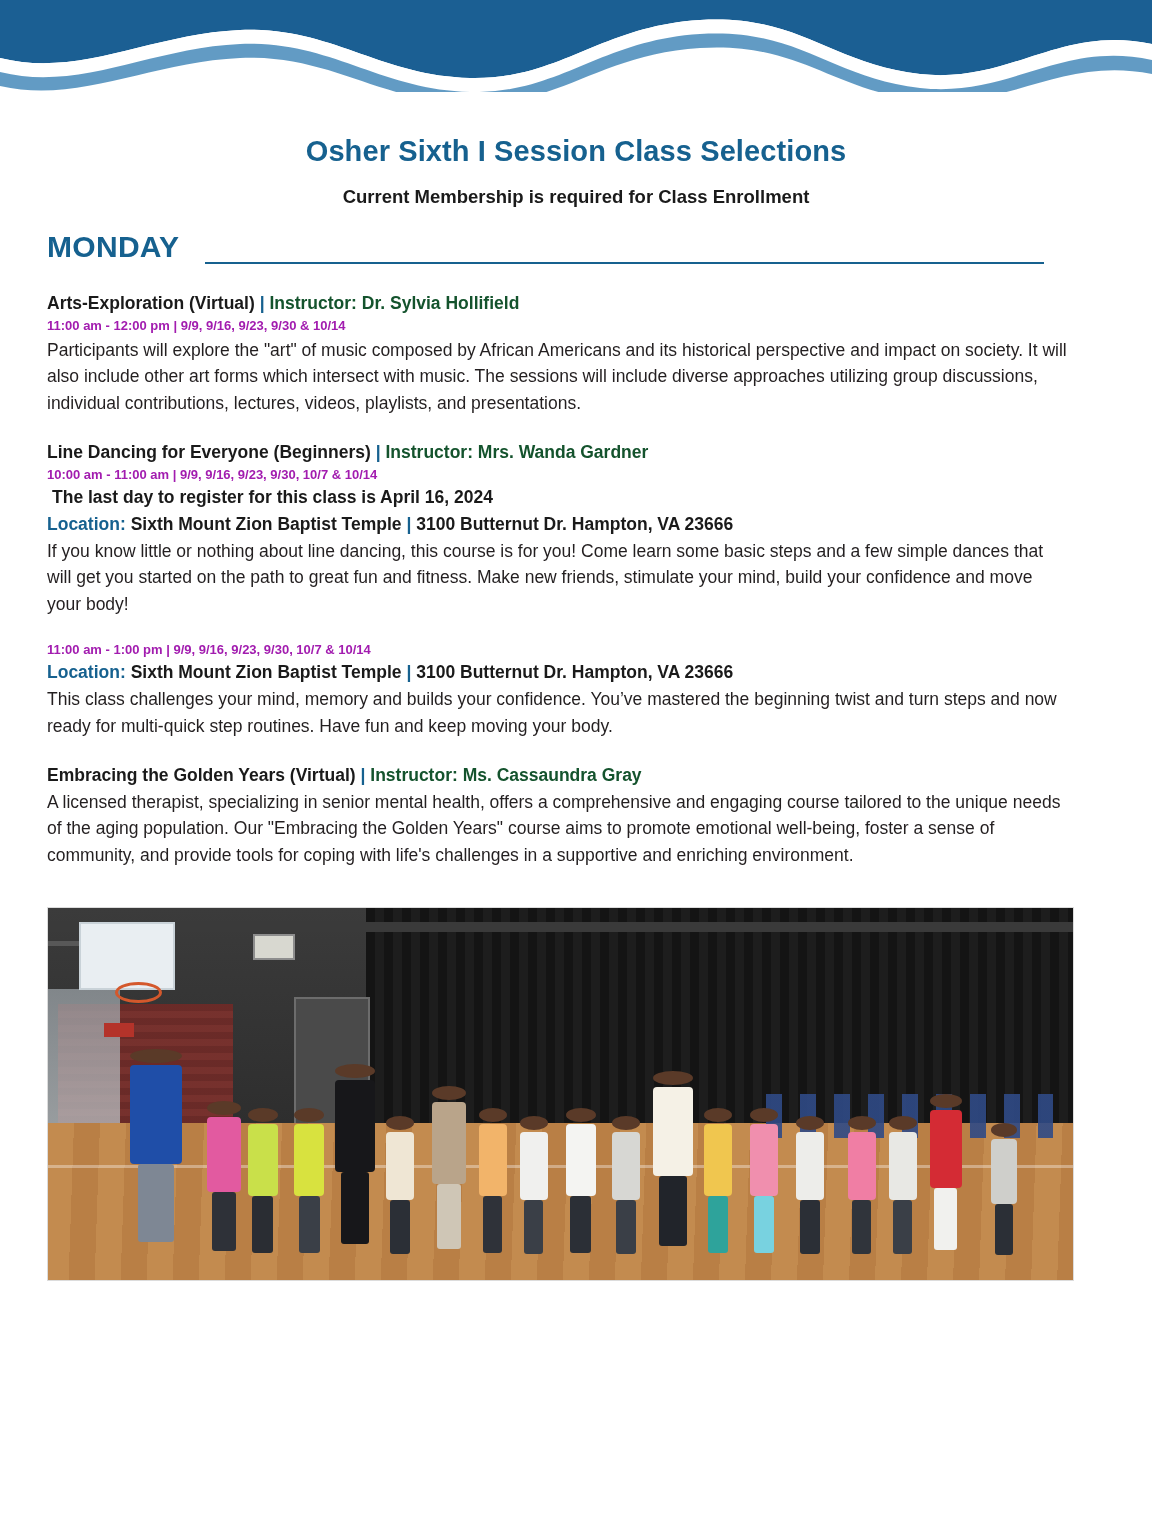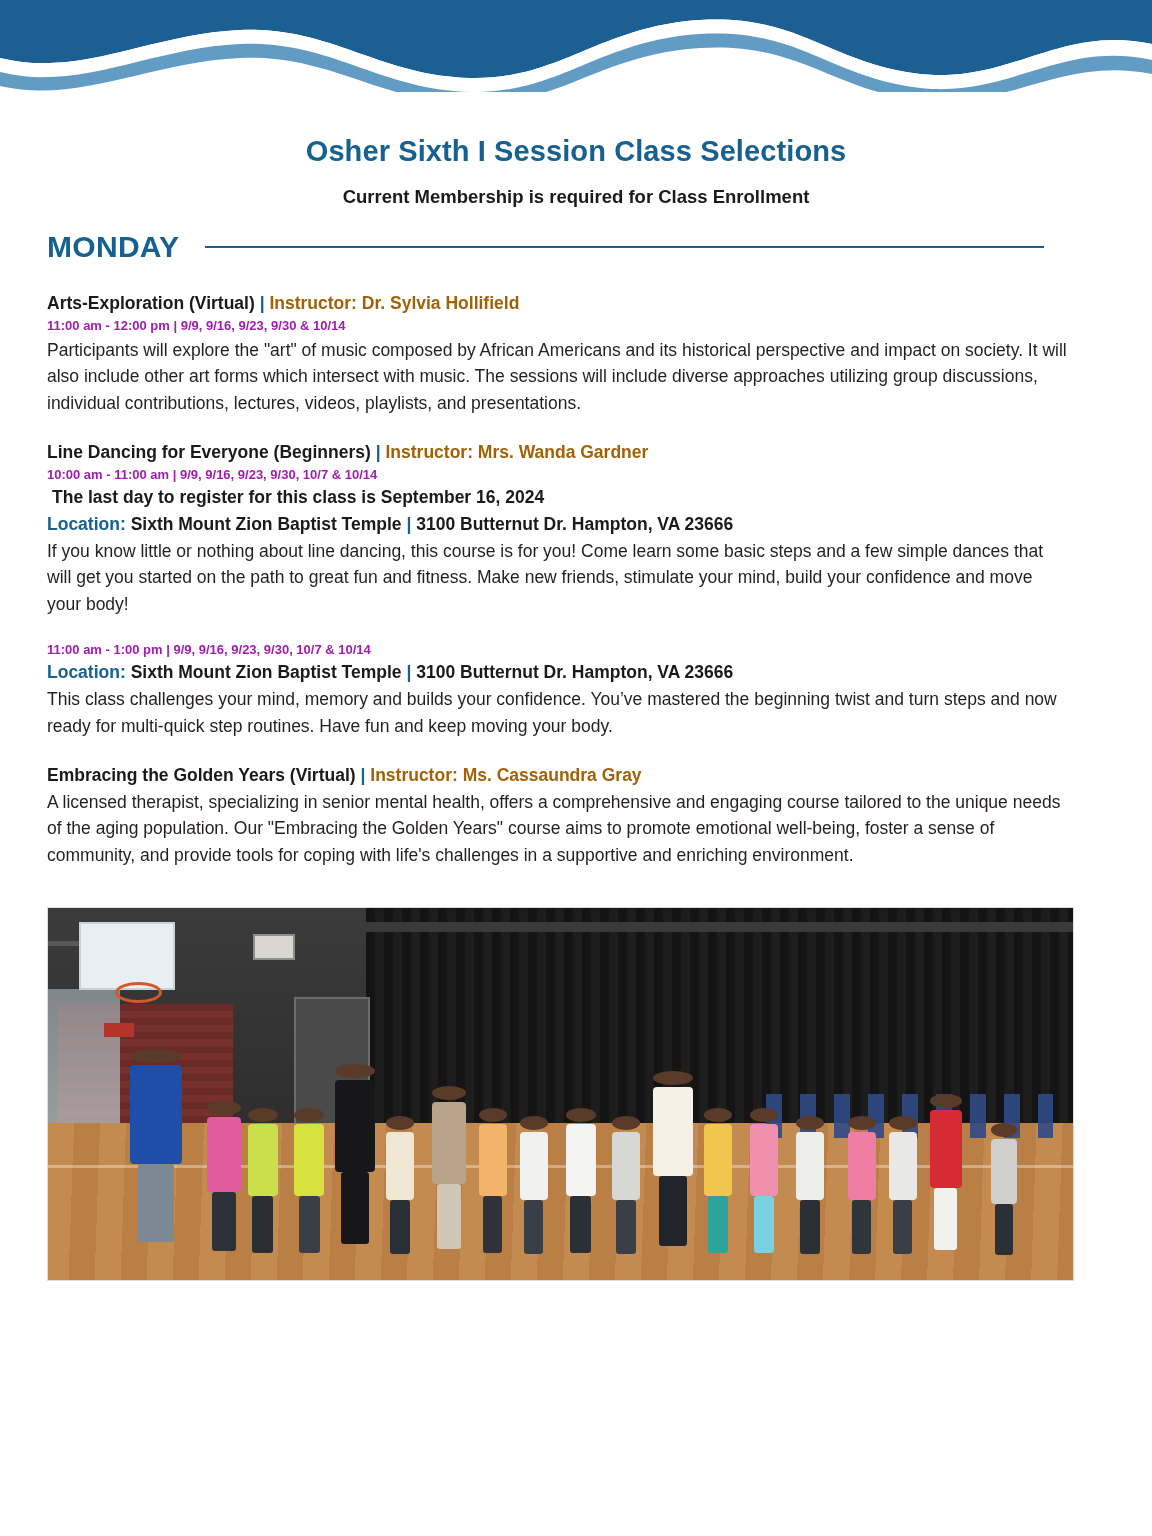--- a/index.html
+++ b/index.html
@@ -45,21 +45,21 @@
   .subtitle {
     text-align: center;
     color: #1a1a1a;
     font-size: 18.5px;
     font-weight: bold;
     margin: 18px 0 0 0;
   }
 
   .day-row {
     display: flex;
-    align-items: center;
+    align-items: flex-end;
     margin: 22px 0 0 0;
     padding: 0 108px 0 47px;
   }
   .day-label {
     color: #16618f;
     font-size: 30px;
     font-weight: bold;
     letter-spacing: 0.3px;
     white-space: nowrap;
   }
@@ -77,21 +77,21 @@
   .course { margin-top: 22px; }
   .course:first-child { margin-top: 26px; }
 
   .course-head {
     font-size: 17.5px;
     font-weight: bold;
     color: #1a1a1a;
     line-height: 1.5;
   }
   .course-head .sep { color: #16618f; font-weight: bold; }
-  .course-head .instructor { color: #a16207; font-weight: bold; text-align: right; }
+  .course-head .instructor { color: #14532d; font-weight: bold; text-align: right; }
 
   .course-time {
     font-size: 13px;
     font-weight: bold;
     color: #a21caf;
     line-height: 1.5;
   }
 
   .course-note {
     font-size: 17.5px;
@@ -247,21 +247,21 @@
       <div class="course-desc" data-interactable="false">Participants will explore the "art" of music composed by African Americans and its historical perspective and impact on society. It will also include other art forms which intersect with music. The sessions will include diverse approaches utilizing group discussions, individual contributions, lectures, videos, playlists, and presentations.</div>
     </div>
 
     <div class="course" data-interactable="false">
       <div class="course-head" data-interactable="false">
         <span data-interactable="false">Line Dancing for Everyone (Beginners)</span>
         <span class="sep" data-interactable="false">|</span>
         <span class="instructor" data-interactable="false">Instructor: Mrs. Wanda Gardner</span>
       </div>
       <div class="course-time" data-interactable="false">10:00 am - 11:00 am  |  9/9, 9/16, 9/23, 9/30, 10/7 &amp; 10/14</div>
-      <div class="course-note" data-interactable="false">The last day to register for this class is September 16, 2024</div>
+      <div class="course-note" data-interactable="false">The last day to register for this class is April 16, 2024</div>
       <div class="course-loc" data-interactable="false">
         <span class="loc-label" data-interactable="false">Location:</span>
         <span class="loc-venue" data-interactable="false">Sixth Mount Zion Baptist Temple</span>
         <span class="loc-bar" data-interactable="false">|</span>
         <span class="loc-addr" data-interactable="false">3100 Butternut Dr. Hampton, VA 23666</span>
       </div>
       <div class="course-desc" data-interactable="false">If you know little or nothing about line dancing, this course is for you! Come learn some basic steps and a few simple dances that will get you started on the path to great fun and fitness. Make new friends, stimulate your mind, build your confidence and move your body!</div>
     </div>
 
     <div class="course" data-interactable="false">

